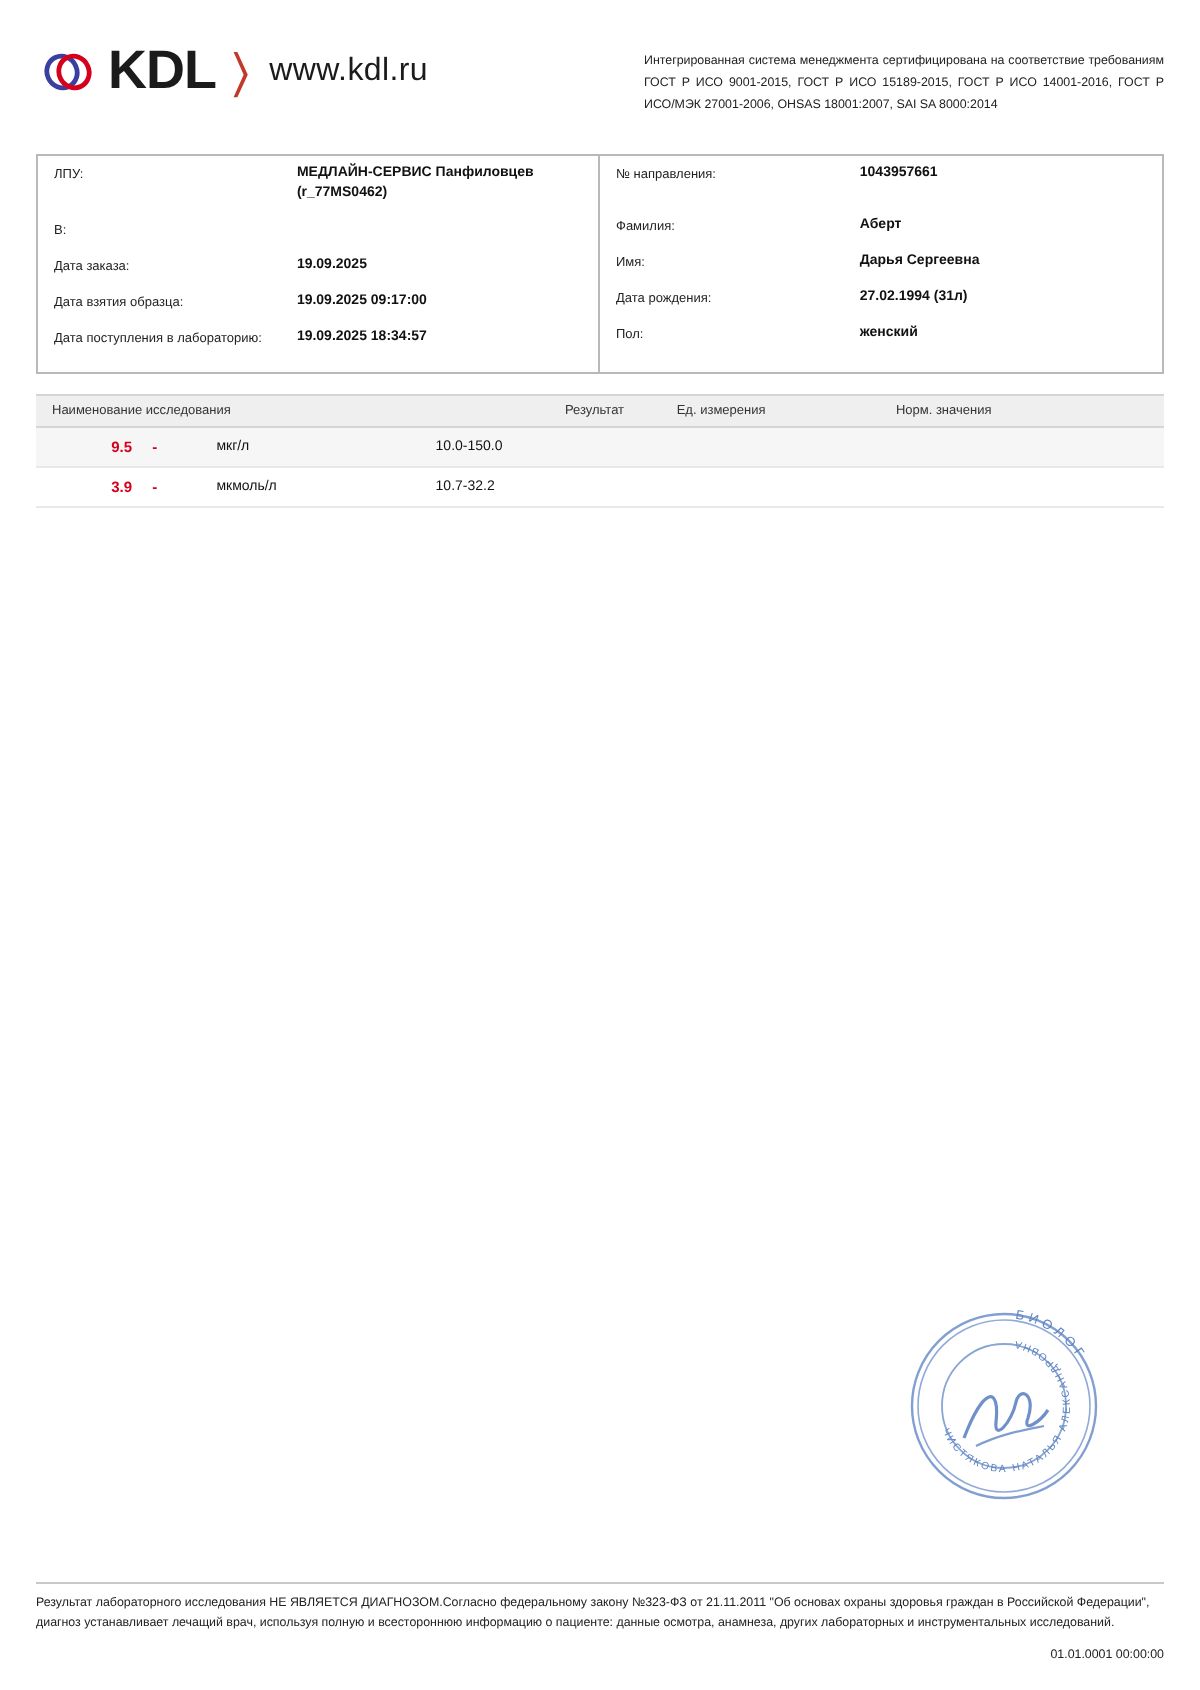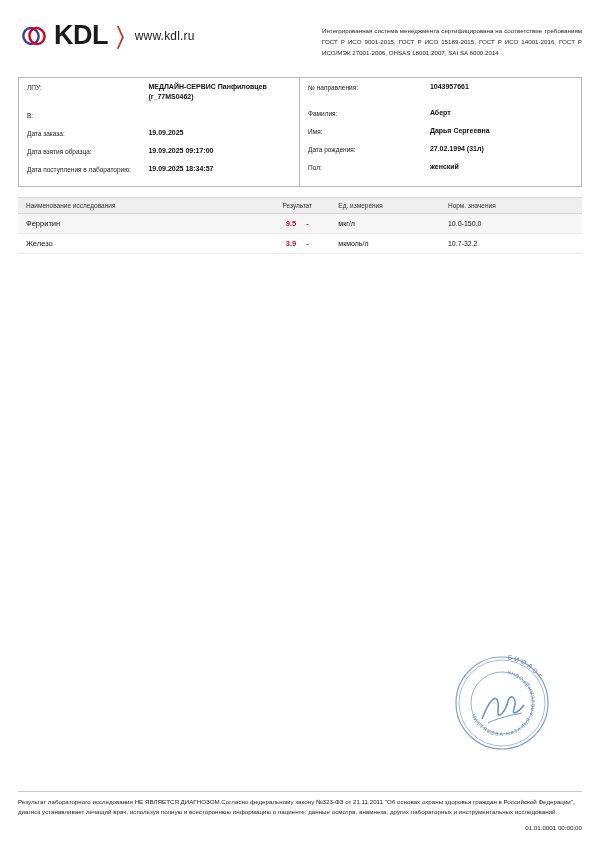--- a/index.html
+++ b/index.html
@@ -49,21 +49,21 @@
     font-family: "Liberation Sans", sans-serif;
   }
   .logo-slash {
     margin: 0 10px 0 8px;
     color: #c0392b;
     font-size: 26px;
     line-height: 1;
     font-weight: 300;
   }
   .logo-url {
-    font-size: 12px;
+    font-size: 16px;
     color: #1b1b1b;
     letter-spacing: 0.2px;
   }
   .cert-text {
     flex: 1 1 auto;
     padding-left: 30px;
     padding-top: 4px;
     font-size: 6.2px;
     line-height: 1.75;
     color: #222;
@@ -265,31 +265,29 @@
   <div class="results">
     <div class="res-head">
       <div class="c-name">Наименование исследования</div>
       <div class="c-result">Результат</div>
       <div class="c-unit">Ед. измерения</div>
       <div class="c-norm">Норм. значения</div>
     </div>
 
 
     <div class="res-row alt">
-      <div class="c-name">Ферритин</div>
       <div class="c-result c-result-inner">
         <span class="val">9.5</span>
         <span class="val-flag">-</span>
       </div>
       <div class="c-unit">мкг/л</div>
       <div class="c-norm">10.0-150.0</div>
     </div>
 
     <div class="res-row">
-      <div class="c-name">Железо</div>
       <div class="c-result c-result-inner">
         <span class="val">3.9</span>
         <span class="val-flag">-</span>
       </div>
       <div class="c-unit">мкмоль/л</div>
       <div class="c-norm">10.7-32.2</div>
     </div>
   </div>
 
   <div class="stamp">

